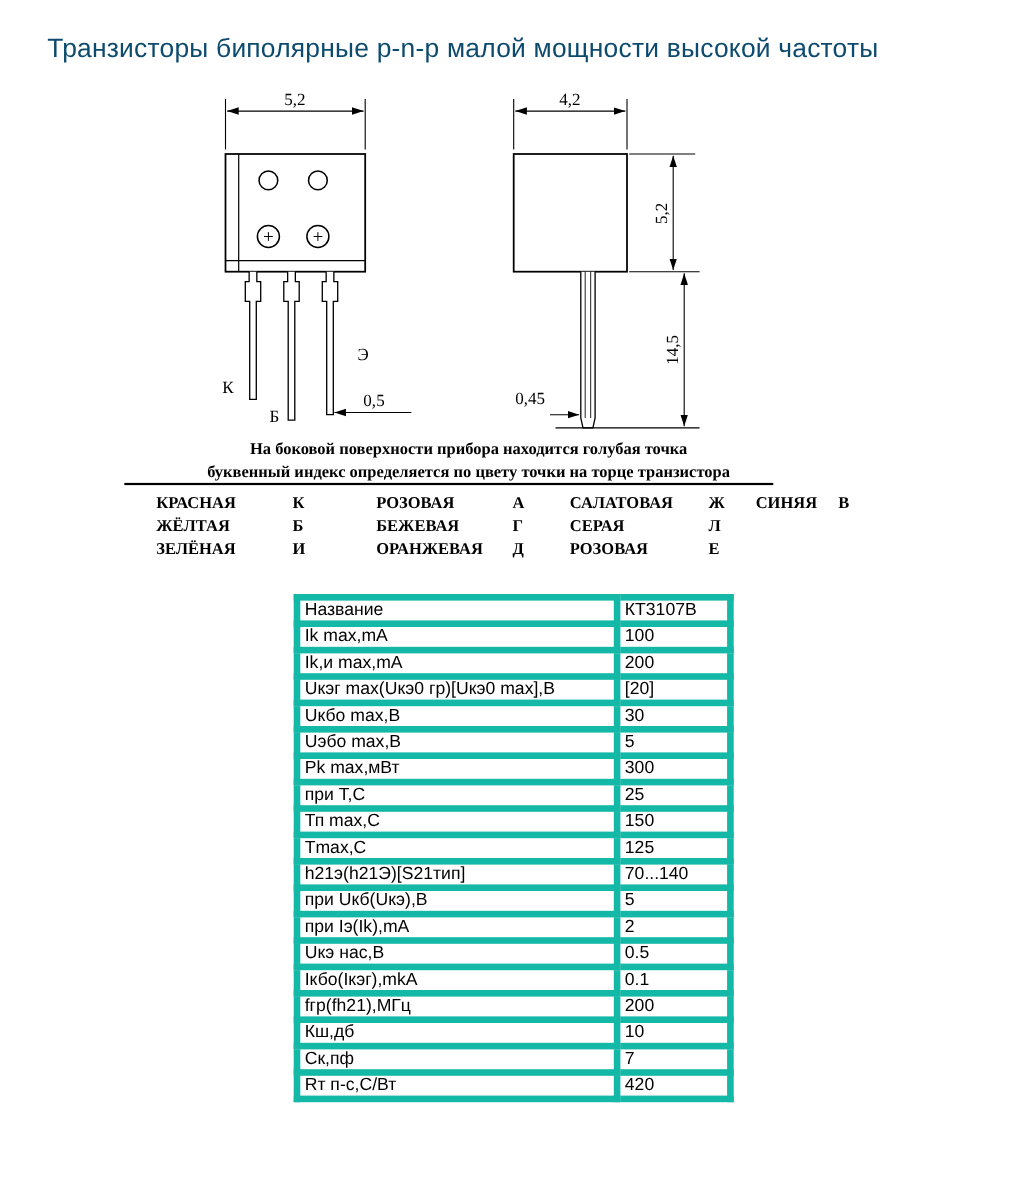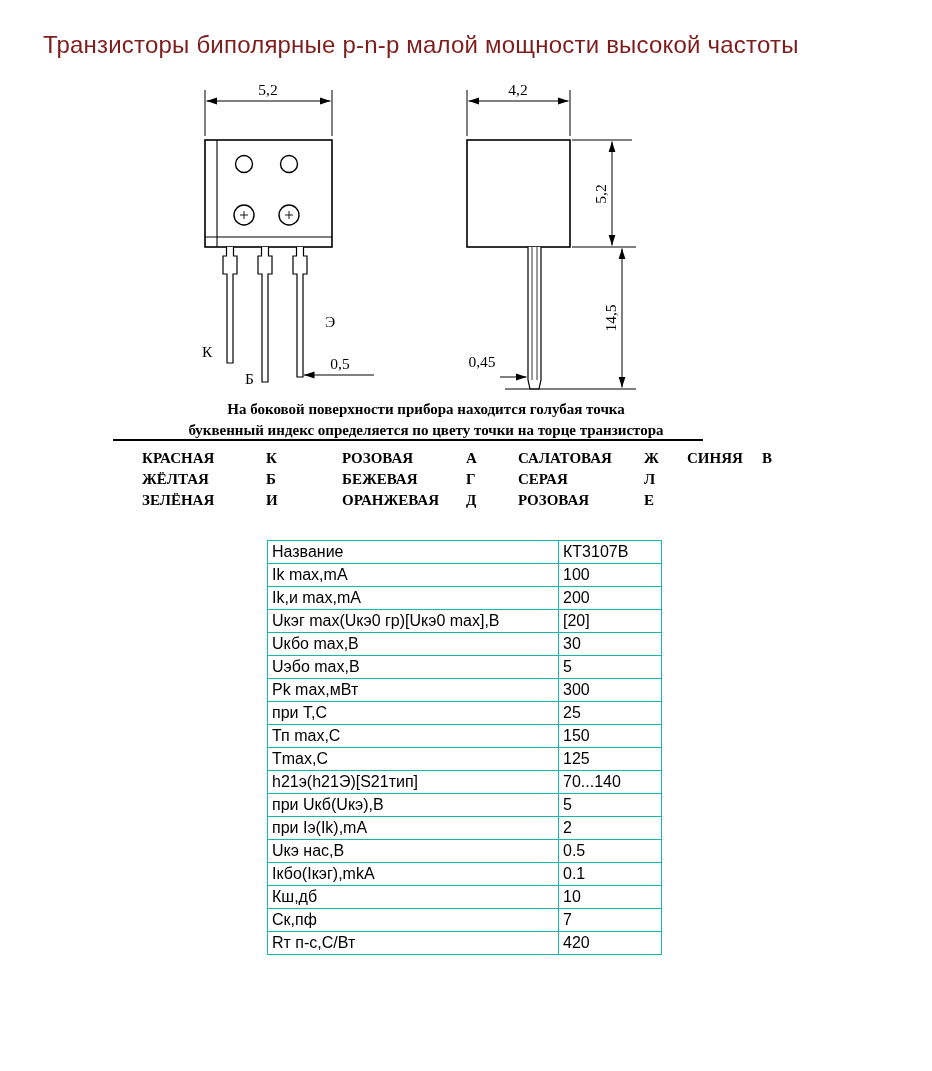--- a/index.html
+++ b/index.html
@@ -2,21 +2,21 @@
 <html><head>
 <meta charset="utf-8">
 <style>
   * { margin:0; padding:0; box-sizing:border-box; }
   html,body { background:#ffffff; }
   body { font-family:"Liberation Sans", sans-serif; color:#000; }
   .page { position:relative; width:932px; height:1071px; background:#fff; overflow:hidden; }
 
   .title {
     position:absolute; left:43px; top:31px;
-    font-size:24px; color:#7f1d1d; letter-spacing:0.2px; white-space:nowrap;
+    font-size:24px; color:#0c4a6e; letter-spacing:0.2px; white-space:nowrap;
   }
 
   svg.drawings { position:absolute; left:0; top:76px; }
 
   .note {
     position:absolute; top:399px; left:0; width:852px; text-align:center;
     font-family:"Liberation Serif", serif; font-weight:bold; font-size:15px; line-height:21px;
   }
   .rule { position:absolute; top:439px; left:113px; width:590px; border-top:2px solid #000; }
 
@@ -25,21 +25,21 @@
     display:grid; grid-template-columns:124px 76px 124px 52px 126px 43px 75px 40px;
     font-family:"Liberation Serif", serif; font-weight:bold; font-size:15px;
   }
   .colors span { height:21px; display:block;margin-left:23px; }
 
   table.params {
     position:absolute; top:540px; left:267px;
     border-collapse:collapse; font-size:16px; font-family:"Liberation Sans", sans-serif;
   }
   table.params td {
-    border:1px solid #14b8a6; height:23px; padding:0 4px; vertical-align:middle; white-space:nowrap;
+    border:6px solid #14b8a6; height:23px; padding:0 4px; vertical-align:middle; white-space:nowrap;
   }
   table.params td.name  { width:291px; }
   table.params td.value { width:103px;margin-left:24px; }
 </style>
 </head>
 <body>
 
 <div class="page">
 
   <div class="title">Транзисторы биполярные p-n-p малой мощности высокой частоты</div>
@@ -199,20 +199,24 @@
         </tr>
       <tr>
           <td class="name">Uкэ нас,В</td>
           <td class="value">0.5</td>
         </tr>
       <tr>
           <td class="name">Iкбо(Iкэг),mkA</td>
           <td class="value">0.1</td>
         </tr>
       <tr>
+          <td class="name">fгр(fh21),МГц</td>
+          <td class="value">200</td>
+        </tr>
+      <tr>
           <td class="name">Кш,дб</td>
           <td class="value">10</td>
         </tr>
       <tr>
           <td class="name">Ск,пф</td>
           <td class="value">7</td>
         </tr>
       <tr>
           <td class="name">Rт п-с,С/Вт</td>
           <td class="value">420</td>

